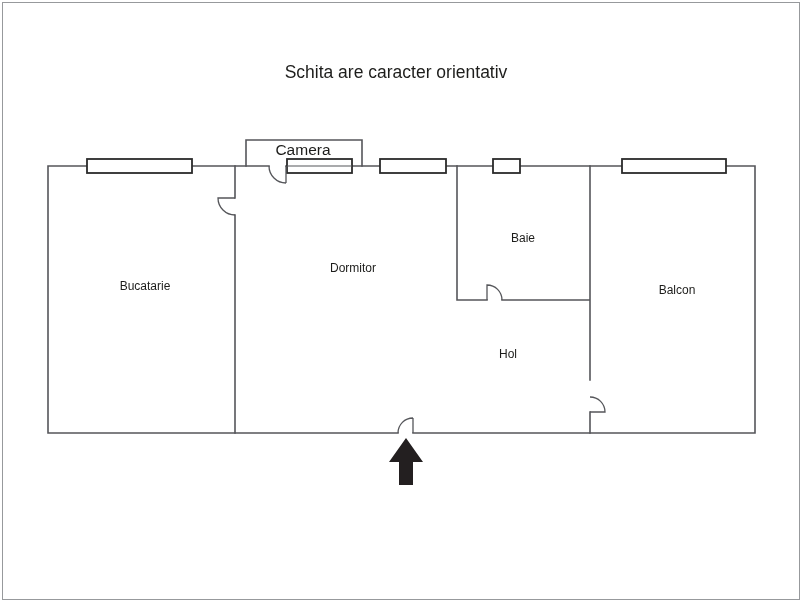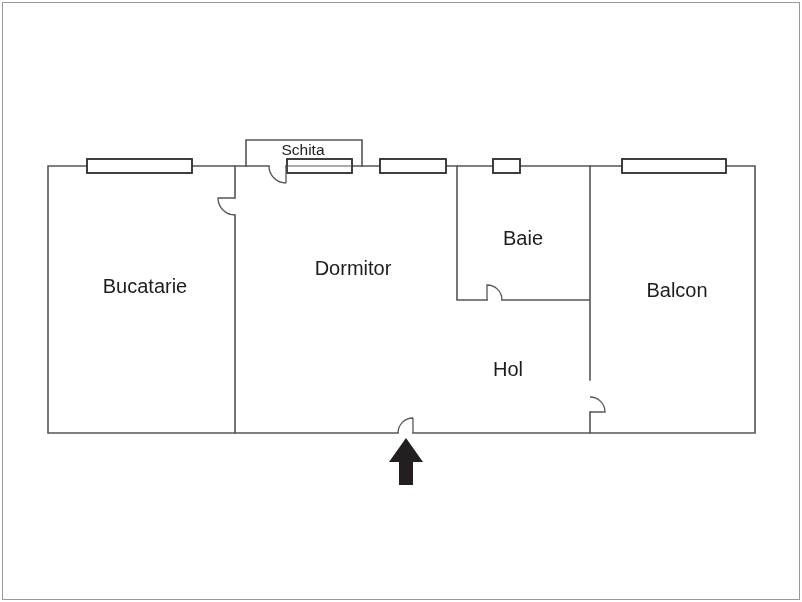--- a/index.html
+++ b/index.html
@@ -13,21 +13,21 @@
   .door{stroke:var(--wall,#55565a);stroke-width:1.3;fill:none;}
   .window{fill:#ffffff;stroke:var(--window,#2b2b2b);stroke-width:1.8;}
   .winline{stroke:var(--wall,#55565a);stroke-width:1.2;}
   .arrow{fill:var(--arrow,#231f20);stroke:none;}
   .title{
     position:absolute;transform:translate(-50%,-50%);
     color:var(--text,#1d1d1b);font-size:17.5px;white-space:nowrap;
   }
   .label{
     position:absolute;transform:translate(-50%,-50%);
-    color:var(--text,#1d1d1b);font-size:20px;white-space:nowrap;
+    color:var(--text,#1d1d1b);font-size:12px;white-space:nowrap;
   }
   .label.small{font-size:15.5px;}
 </style>
 </head>
 <body>
 
 <div class="canvas">
 
   <div class="frame"></div>
 
@@ -58,20 +58,21 @@
       <path class="door" d="M235,198 H218 A17,17 0 0 0 235,215"></path>
       <path class="door" d="M286,166 V183 M269,166 A17,17 0 0 0 286,183"></path>
       <path class="door" d="M487,300 V285 A15,15 0 0 1 502,300"></path>
       <path class="door" d="M590,412 H605 A15,15 0 0 0 590,397"></path>
       <path class="door" d="M413,433 V418 M398,433 A15,15 0 0 1 413,418"></path>
     </g>
 
     <polygon class="arrow" points="406,438 423,462 413,462 413,485 399,485 399,462 389,462"></polygon>
   </svg>
 
+  <div class="title" style="left:396px;top:72px">Schita are caracter orientativ</div>
 
-  <div class="label small" style="left:303px;top:150px">Schita</div>
+  <div class="label small" style="left:303px;top:150px">Camera</div>
   <div class="label" style="left:145px;top:286px">Bucatarie</div>
   <div class="label" style="left:353px;top:268px">Dormitor</div>
   <div class="label" style="left:523px;top:238px">Baie</div>
-  <div class="label" style="left:508px;top:369px">Hol</div>
+  <div class="label" style="left:508px;top:354px">Hol</div>
   <div class="label" style="left:677px;top:290px">Balcon</div>
 </div>
 
 </body></html>

